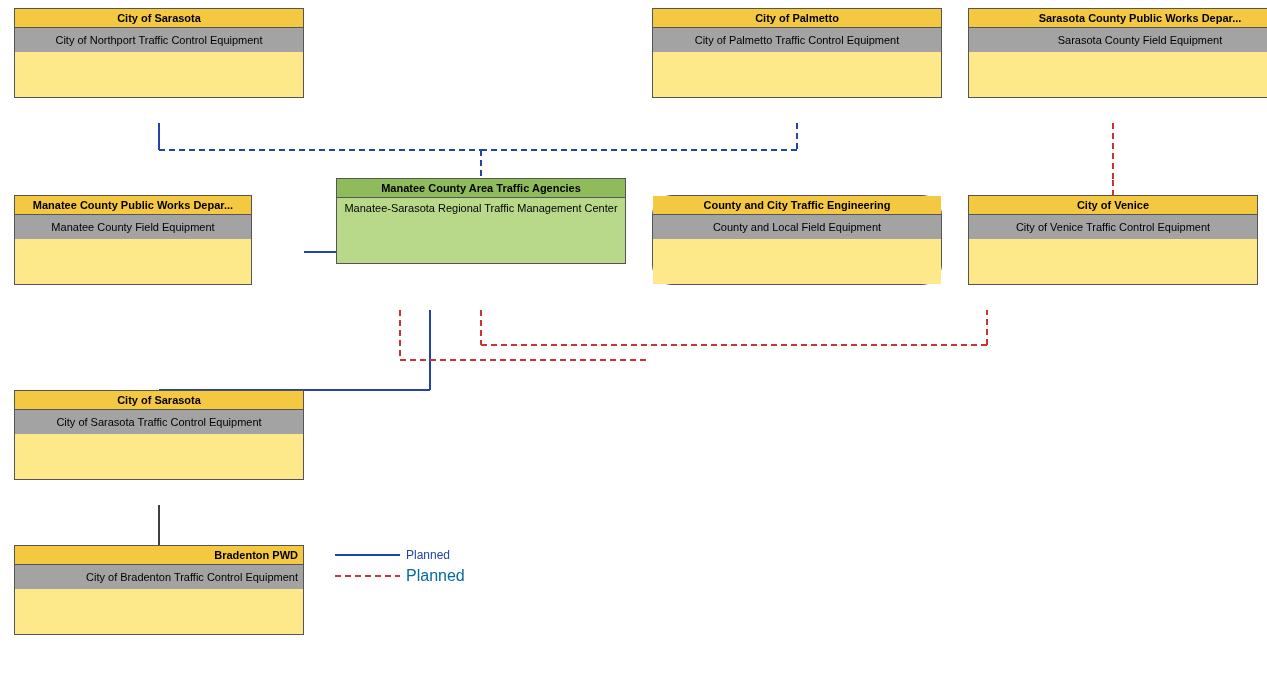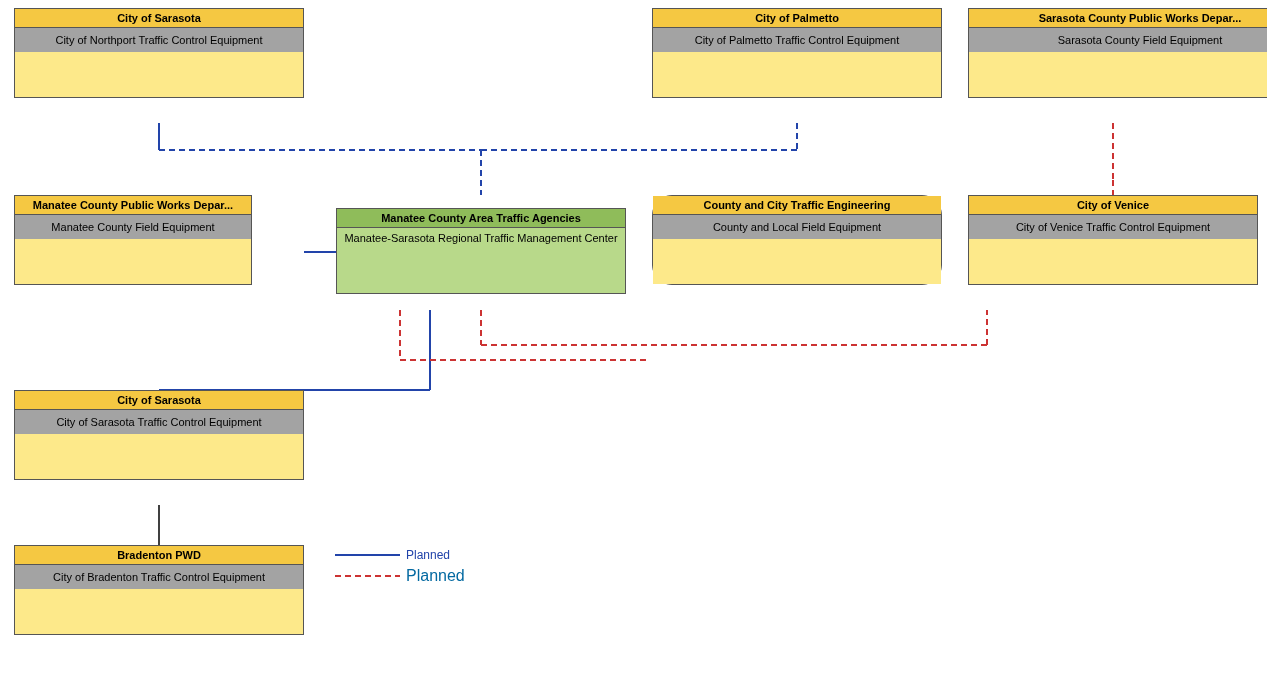--- a/index.html
+++ b/index.html
@@ -116,21 +116,21 @@
     <div class="node-body">Sarasota County Field Equipment</div>
     <div style="background:#fde98a;height:45px;"></div>
   </div>
 
   <div class="node" style="left:14px;top:195px;width:238px;">
     <div class="node-header">Manatee County Public Works Depar...</div>
     <div class="node-body">Manatee County Field Equipment</div>
     <div style="background:#fde98a;height:45px;"></div>
   </div>
 
-  <div class="node" style="left:336px;top:208px;width:290px;">
+  <div class="node" style="left:336px;top:178px;width:290px;">
     <div class="node-green-header">Manatee County Area Traffic Agencies</div>
     <div class="node-green-body">Manatee-Sarasota Regional Traffic Management Center</div>
     <div style="background:#b8d98a;height:45px;"></div>
   </div>
 
   <div class="node" style="left:652px;top:195px;width:290px;border-radius:20px;">
     <div class="node-header">County and City Traffic Engineering</div>
     <div class="node-body">County and Local Field Equipment</div>
     <div style="background:#fde98a;height:45px;"></div>
   </div>
@@ -140,21 +140,21 @@
     <div class="node-body">City of Venice Traffic Control Equipment</div>
     <div style="background:#fde98a;height:45px;"></div>
   </div>
 
   <div class="node" style="left:14px;top:390px;width:290px;">
     <div class="node-header">City of Sarasota</div>
     <div class="node-body">City of Sarasota Traffic Control Equipment</div>
     <div style="background:#fde98a;height:45px;"></div>
   </div>
 
-  <div class="node" style="left:14px;top:545px;width:290px;">
+  <div class="node" style="left:14px;top:545px;width:290px;text-align:right;">
     <div class="node-header">Bradenton PWD</div>
     <div class="node-body">City of Bradenton Traffic Control Equipment</div>
     <div style="background:#fde98a;height:45px;"></div>
   </div>
 
   <div class="legend" style="bottom:auto;top:548px;left:335px;">
     <div class="legend-item">
       <svg width="65" height="8" style="margin-right:6px;">
         <line x1="0" y1="4" x2="65" y2="4" stroke="#2244aa" stroke-width="2"></line>
       </svg>

